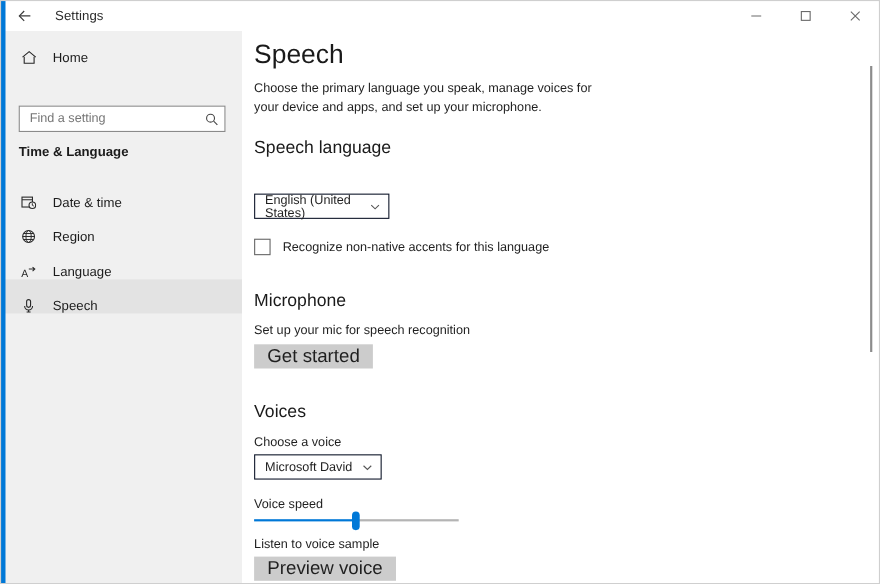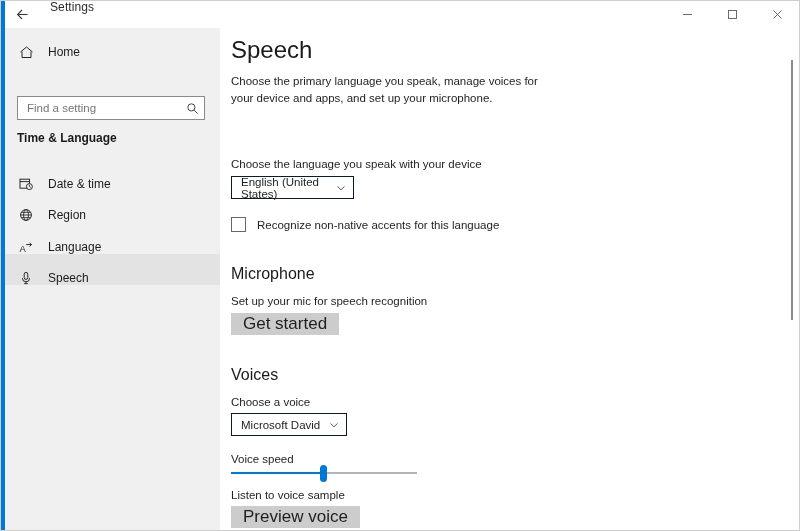--- a/index.html
+++ b/index.html
@@ -41,20 +41,21 @@
   }
 
   
   .titlebar {
     position: absolute;
     left: 5px; top: 0;
     width: 795px;
     height: 28px;
     background: #ffffff;
     display: flex;
+    align-items: center;
     z-index: 20;
   }
   .back-btn {
     width: 34px;
     height: 28px;
     display: flex;
     align-items: center;
     justify-content: center;
     color: #3b3b3b;
   }
@@ -440,21 +441,21 @@
       </div>
 
     </div>
   </div>
 
   <div class="content">
 
     <div class="page-title">Speech</div>
     <div class="page-desc">Choose the primary language you speak, manage voices for your device and apps, and set up your microphone.</div>
 
-    <div class="field-label" style="top:130px;">Choose the language you speak with your device</div>
+    <div class="section-head" style="top:98px;">Speech language</div>
 
     <div class="combo" style="top:148px; width:123px;">
       <span class="combo-text">English (United States)</span>
       <span class="combo-arrow">
         <svg width="10" height="10" viewBox="0 0 10 10">
           <path d="M1.5 3.4 L5 6.8 L8.5 3.4" fill="none" stroke="currentColor" stroke-width="1"></path>
         </svg>
       </span>
     </div>
 

